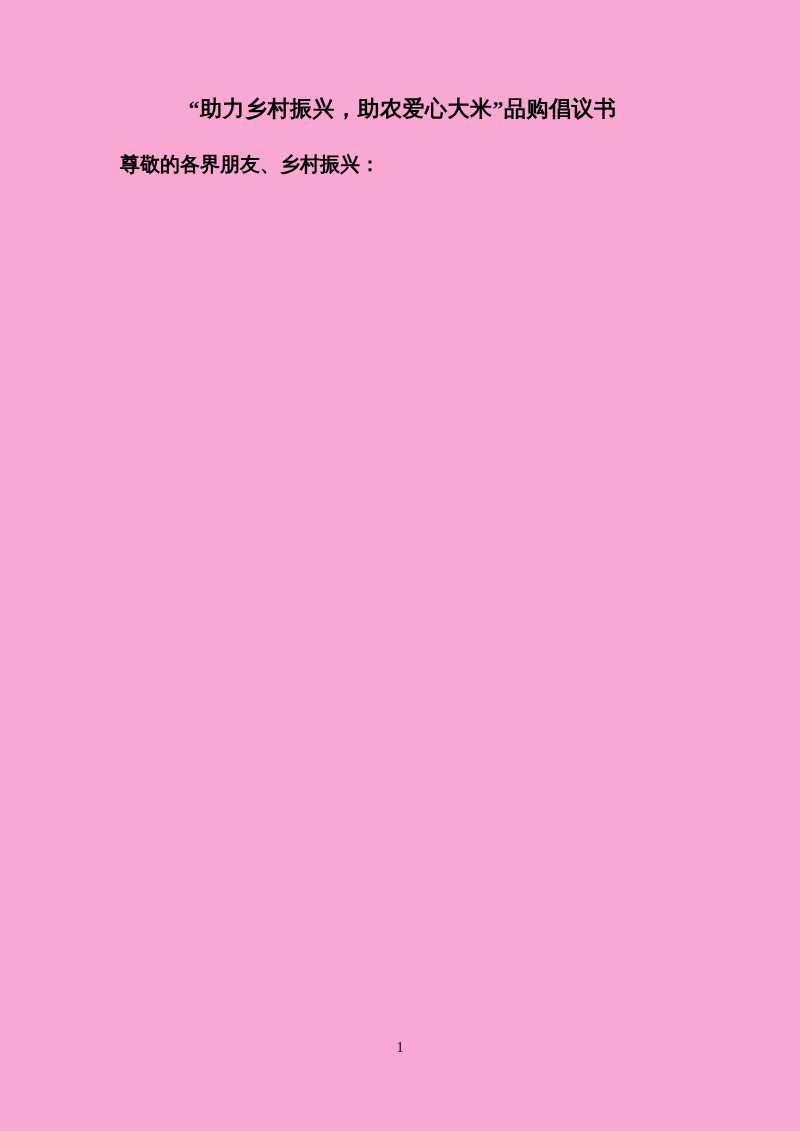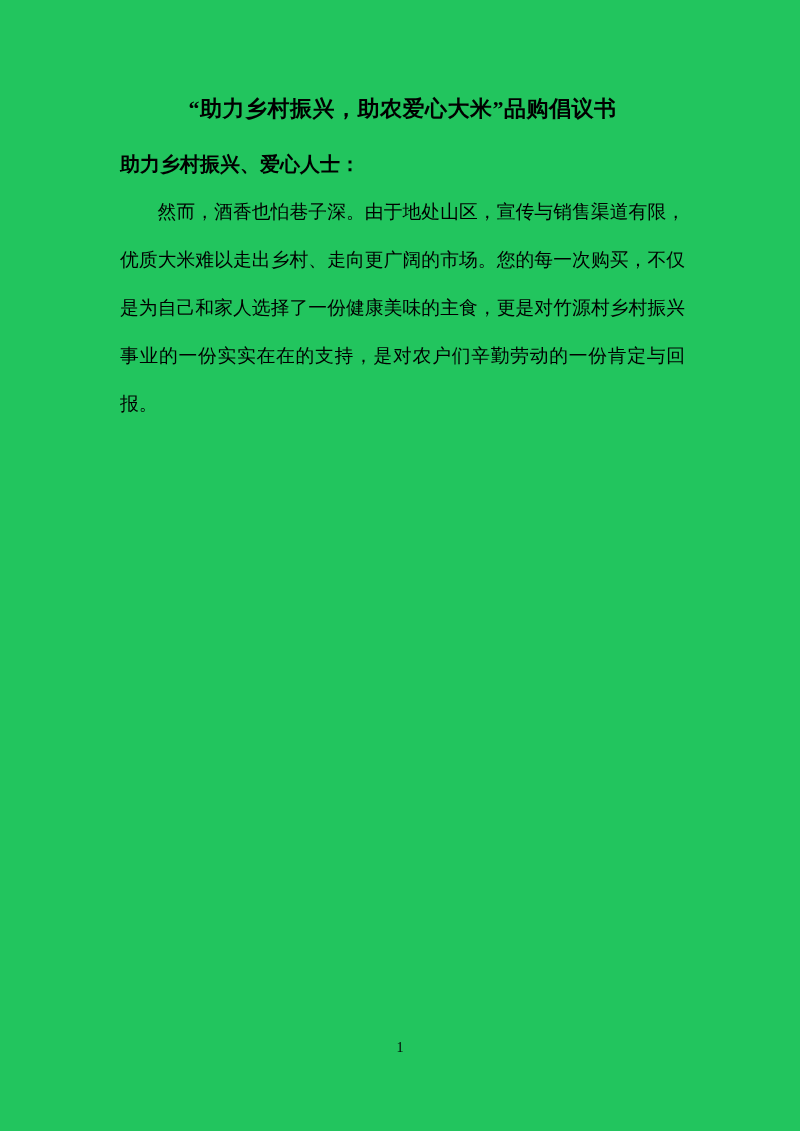--- a/index.html
+++ b/index.html
@@ -4,21 +4,21 @@
   <style>
     html, body {
       margin: 0;
       padding: 0;
       background: #ffffff;
     }
     .page {
       position: relative;
       width: 800px;
       height: 1131px;
-      background: #22c55e;
+      background: #f9a8d4;
       color: #000000;
       font-family: "Liberation Serif", "DejaVu Serif", serif;
       overflow: hidden;
       box-sizing: border-box;
     }
     .doc {
       padding: 0 115px 0 120px;
     }
     .doc-title {
       margin: 0;
@@ -54,18 +54,17 @@
       line-height: 20px;
     }
   </style>
 </head>
 <body>
 
 <div class="page">
   <div class="doc">
     <h1 class="doc-title">“助力乡村振兴，助农爱心大米”品购倡议书</h1>
     <div class="content">
-      <p class="salutation">助力乡村振兴、爱心人士：</p>
-      <p class="para">然而，酒香也怕巷子深。由于地处山区，宣传与销售渠道有限，优质大米难以走出乡村、走向更广阔的市场。您的每一次购买，不仅是为自己和家人选择了一份健康美味的主食，更是对竹源村乡村振兴事业的一份实实在在的支持，是对农户们辛勤劳动的一份肯定与回报。</p>
+      <p class="salutation">尊敬的各界朋友、乡村振兴：</p>
     </div>
   </div>
   <div class="page-number">1</div>
 </div>
 
 </body></html>

